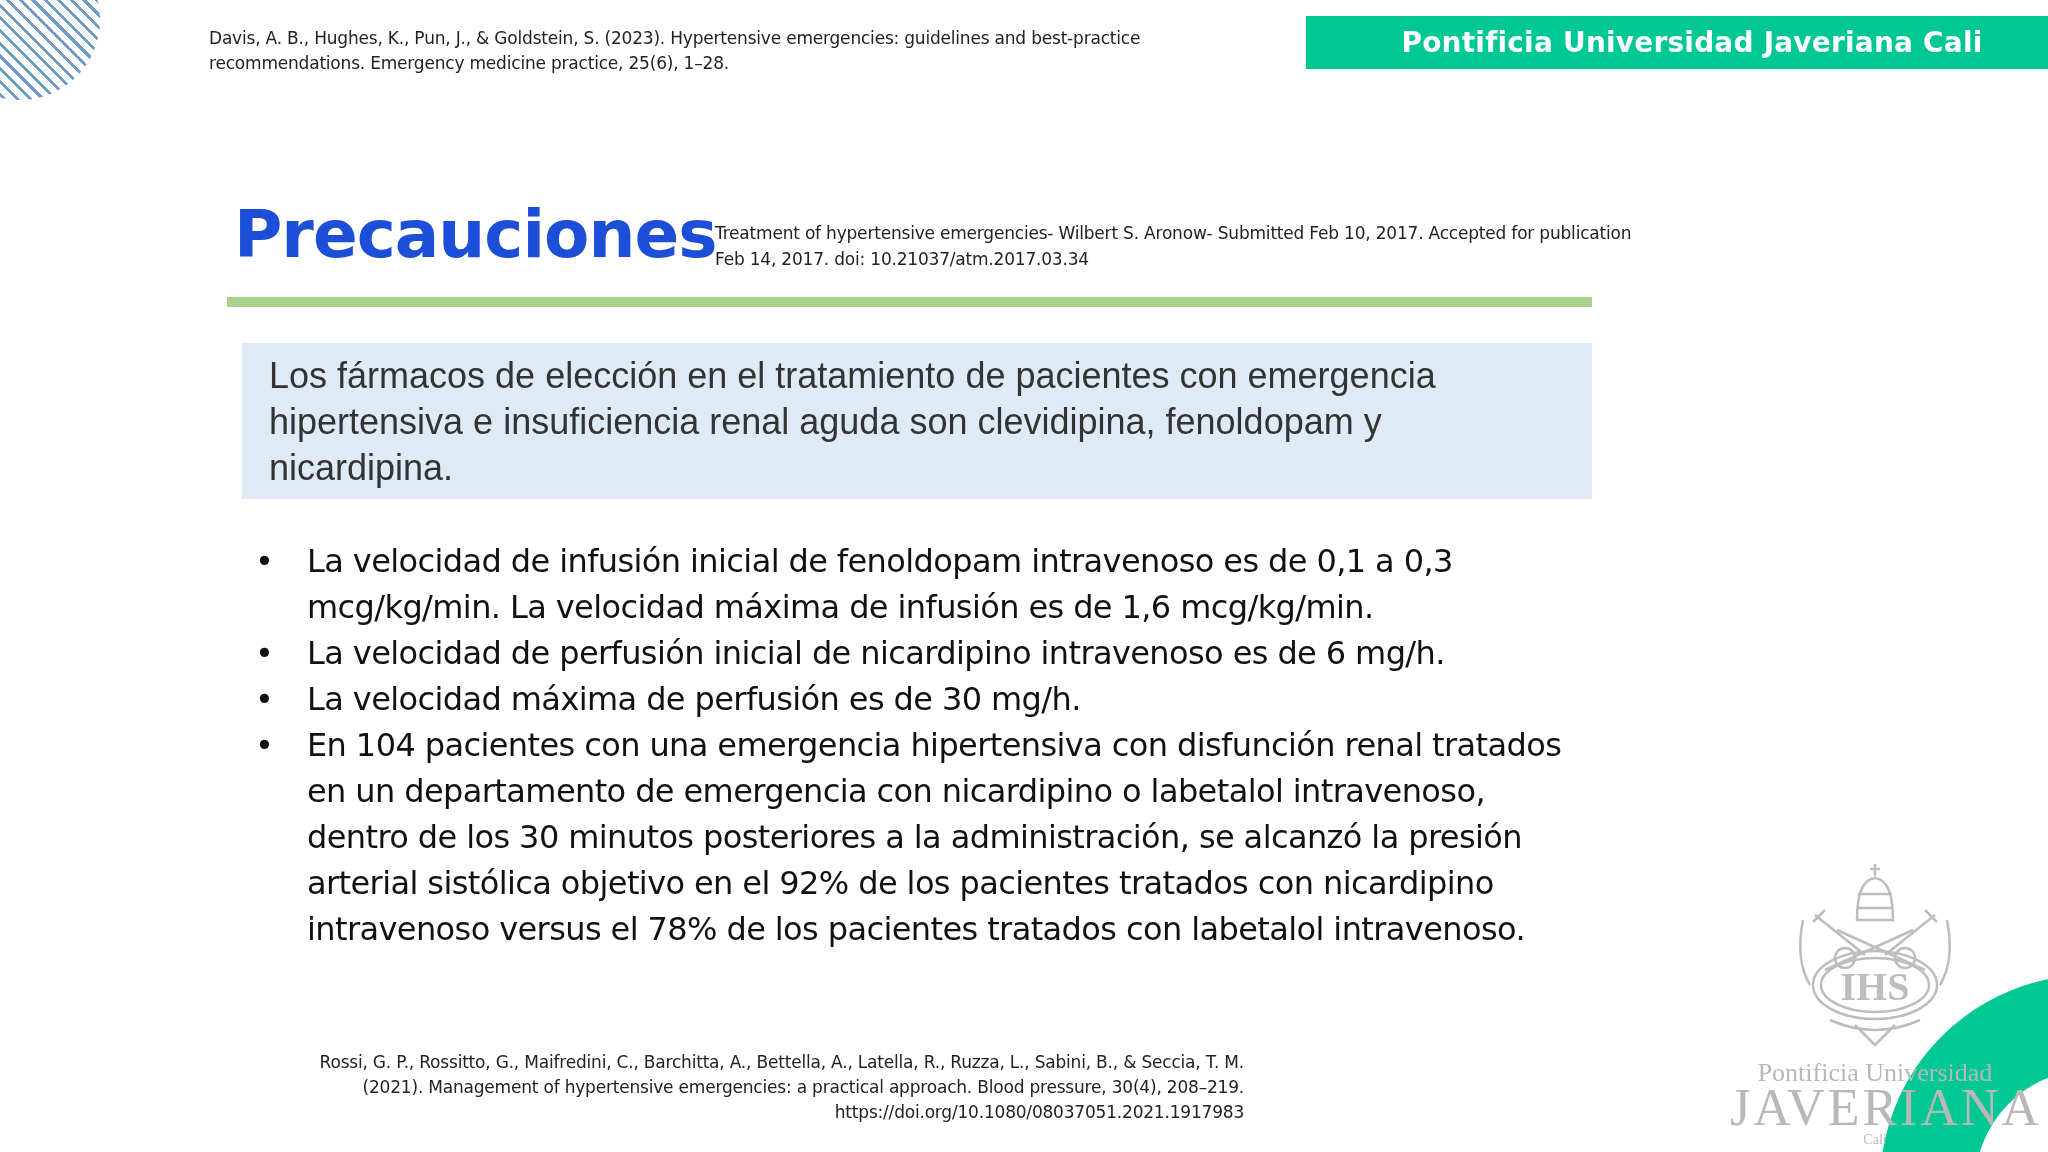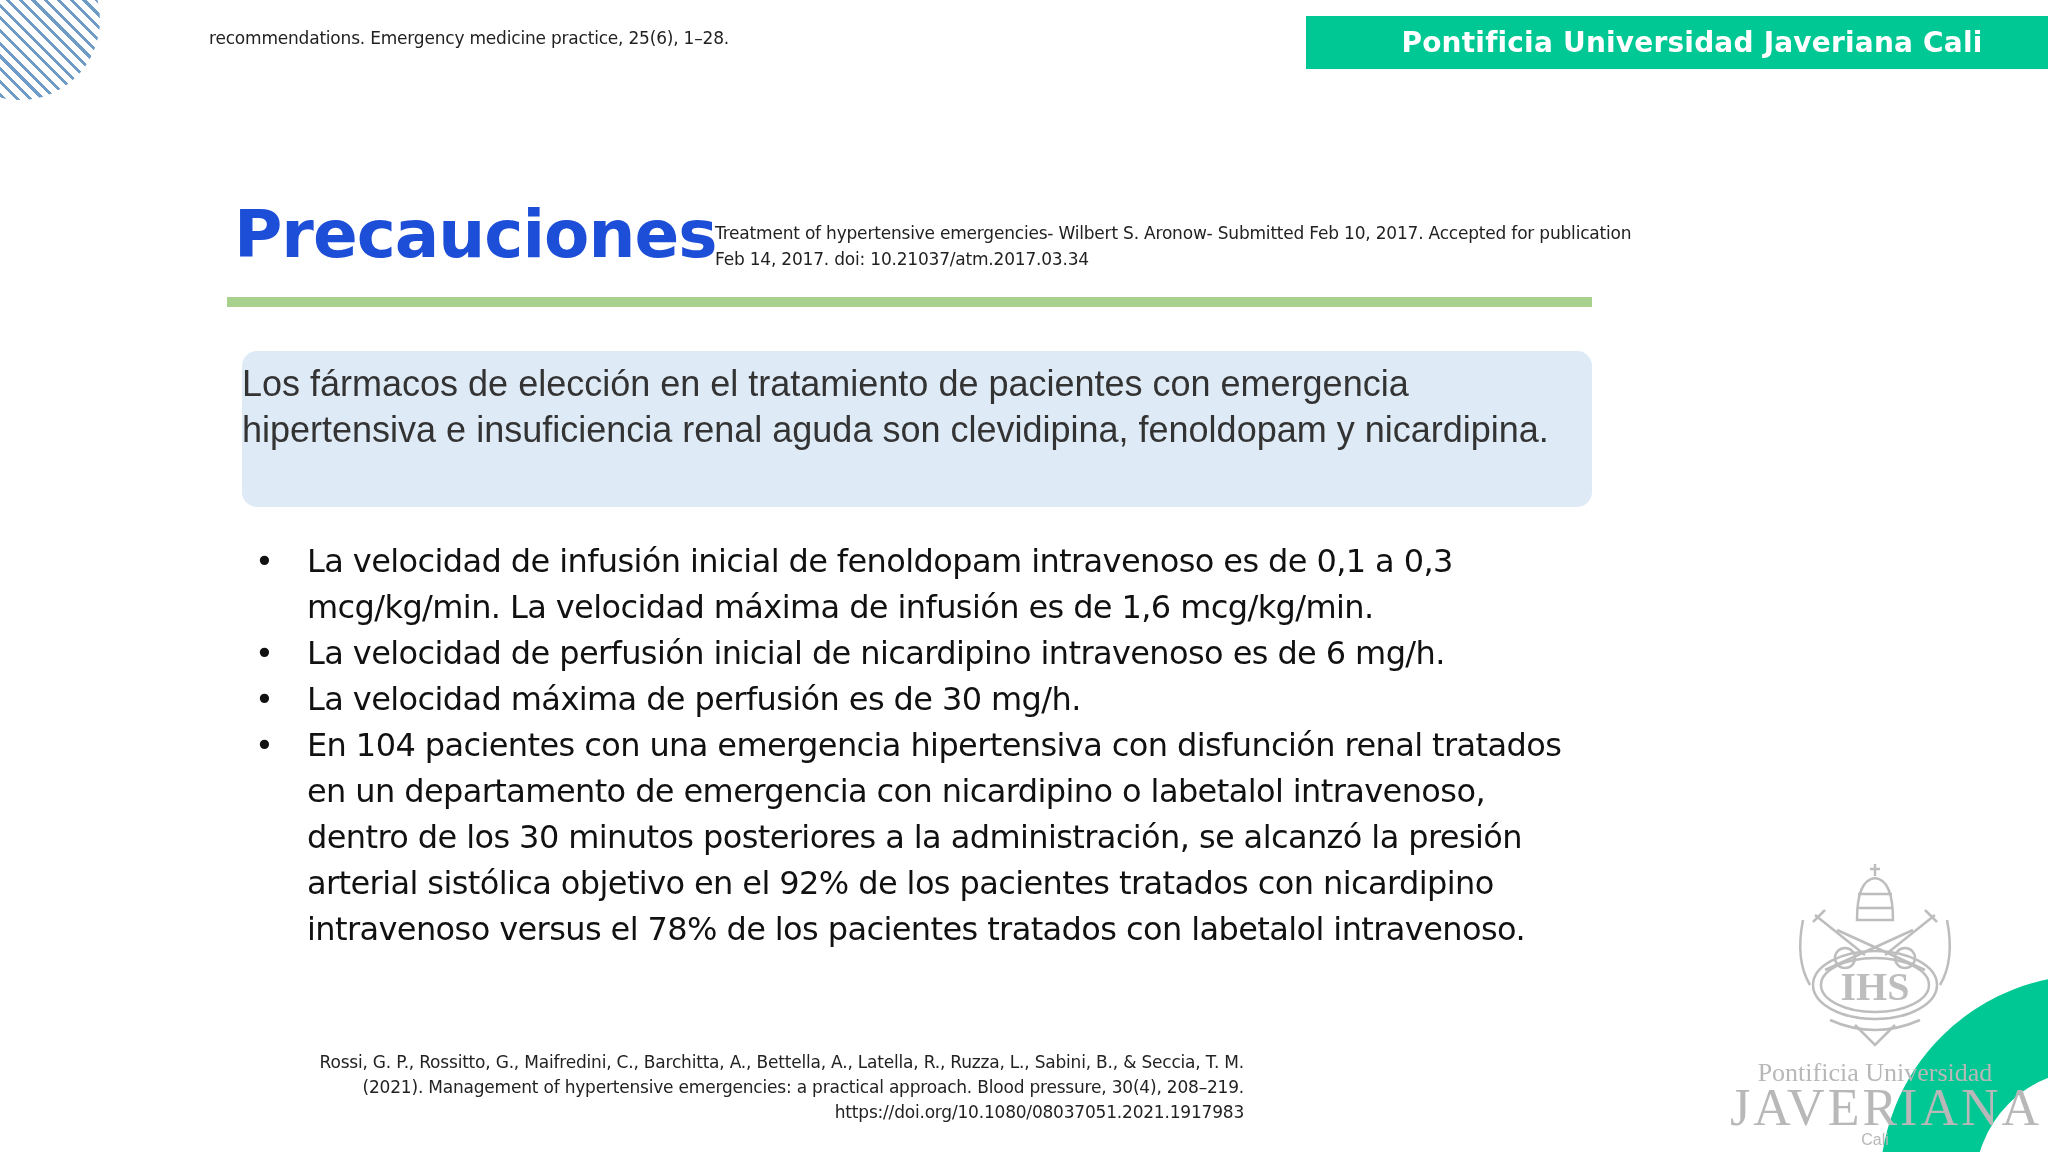--- a/index.html
+++ b/index.html
@@ -37,23 +37,23 @@
       font-family: "DejaVu Sans", sans-serif; font-size: 17px; line-height: 26px; color: #222;
       letter-spacing: -0.2px;
     }
 
     .green-rule {
       position: absolute; left: 227px; top: 297px; width: 1365px; height: 10px;
       background: #a9d18e;
     }
 
     .highlight-box {
-      position: absolute; left: 242px; top: 351px; width: 1350px; height: 156px;
-      background: #deeaf6; padding: 10px 0;
-      font-family: "Liberation Sans", sans-serif; font-size: 36px; line-height: 46px; color: #333; border-radius: 15px;
+      position: absolute; left: 242px; top: 343px; width: 1350px; height: 156px;
+      background: #deeaf6; padding: 10px 27px;
+      font-family: "Liberation Sans", sans-serif; font-size: 36px; line-height: 46px; color: #333;
     }
 
     .bullets {
       position: absolute; left: 255px; top: 538px; width: 1340px;
       list-style: none;
       font-family: "DejaVu Sans", sans-serif; font-size: 32px; line-height: 46px; color: #111;
       letter-spacing: -0.6px;
     }
     .bullets li { position: relative; padding-left: 52px; }
     .bullets li .dot { position: absolute; left: 0; top: 0; }
@@ -70,28 +70,29 @@
       border-radius: 50%; border: 95px solid #00c894; background: transparent;
     }
 
     .logo {
       position: absolute; left: 1730px; top: 860px; width: 290px; height: 290px;
       text-align: center; color: #b8b8b8;
     }
     .logo svg { display: block; margin: 0 auto; }
     .logo .l1 { font-family: "Liberation Serif", serif; font-size: 26px; line-height: 26px; margin-top: 10px; }
     .logo .l2 { font-family: Liberation Serif, serif; font-size: 52px; line-height: 44px; letter-spacing: 3px; }
-    .logo .l3 { font-family: Liberation Sans, sans-serif; font-size: 16px; line-height: 20px; }
+    .logo .l3 { font-family: Liberation Serif, serif; font-size: 14px; line-height: 20px; }
   </style>
 </head>
 <body>
 
 <div class="corner-stripes"></div>
 
 <div class="ref-top">
+  <div>Davis, A. B., Hughes, K., Pun, J., &amp; Goldstein, S. (2023). Hypertensive emergencies: guidelines and best-practice</div>
   <div>recommendations. Emergency medicine practice, 25(6), 1–28.</div>
 </div>
 
 <div class="brand-bar">Pontificia Universidad Javeriana Cali</div>
 
 <h1 class="title">Precauciones</h1>
 
 <div class="ref-title">
   <div>Treatment of hypertensive emergencies- Wilbert S. Aronow- Submitted Feb 10, 2017. Accepted for publication</div>
   <div>Feb 14, 2017. doi: 10.21037/atm.2017.03.34</div>

